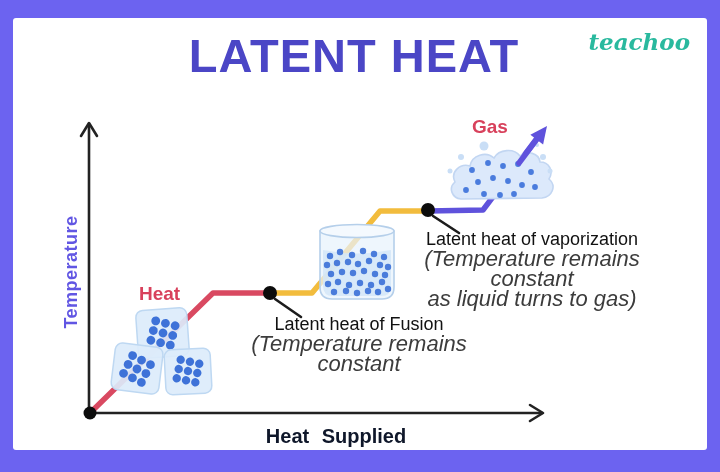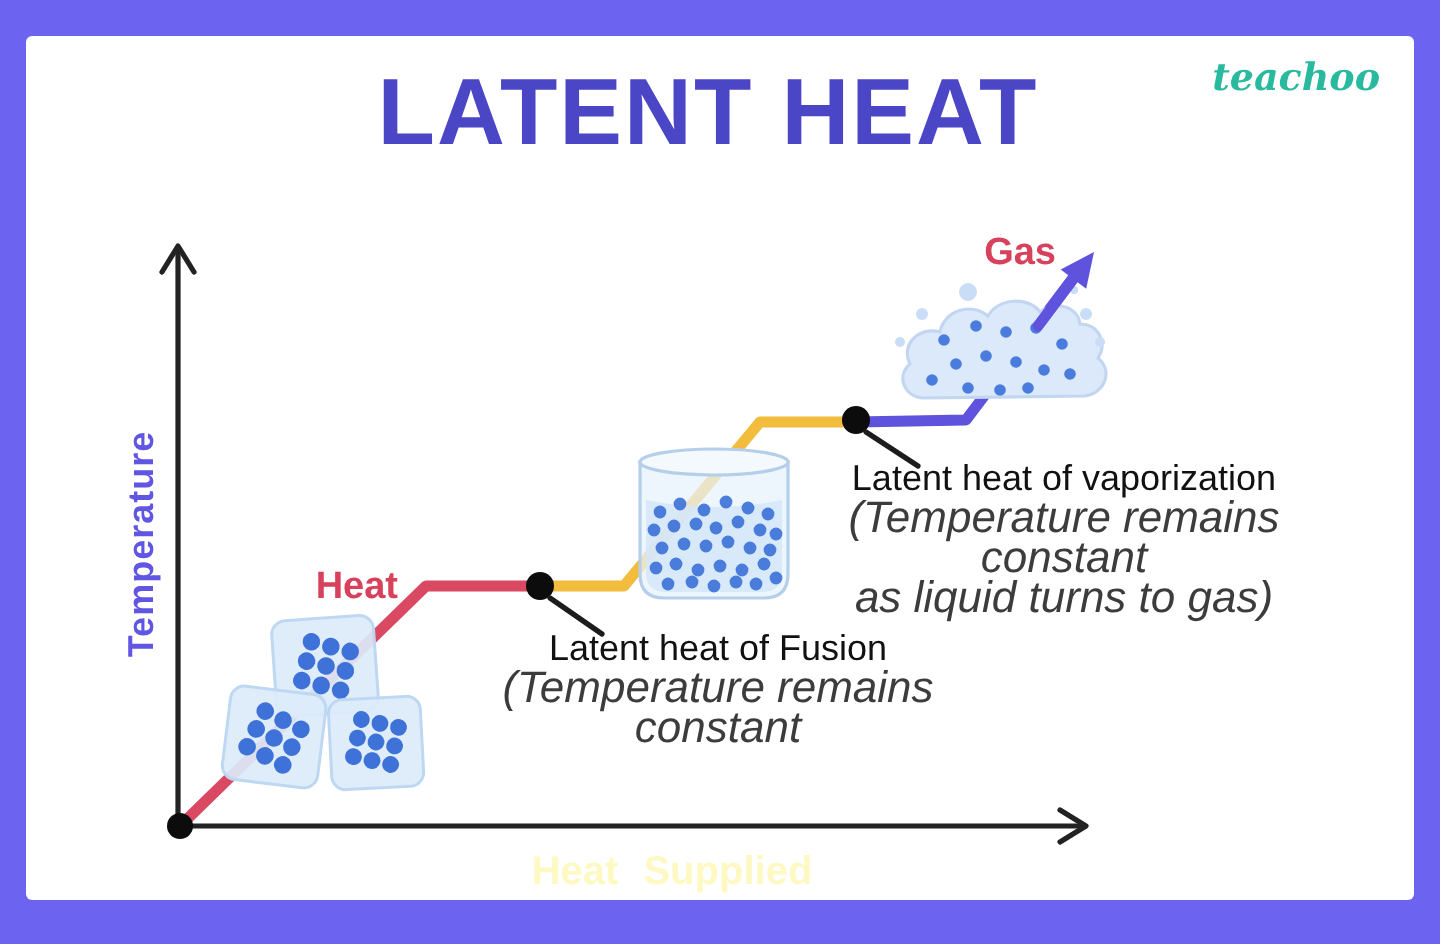--- a/index.html
+++ b/index.html
@@ -2,30 +2,30 @@
 <html><head>
 <meta charset="utf-8">
 <style>
   html,body{margin:0;padding:0;}
   body{width:720px;height:472px;font-family:"Liberation Sans",sans-serif;}
   .frame{position:absolute;left:0;top:0;width:720px;height:472px;background:#6C63F0;}
   .card{position:absolute;left:13px;top:18px;width:694px;height:432px;background:#ffffff;border-radius:3px;}
   .title{position:absolute;left:0;top:28px;width:708px;text-align:center;
          font-size:47px;font-weight:bold;letter-spacing:1px;color:#4B46C6;}
   .brand{position:absolute;right:30px;top:28px;font-family:"DejaVu Serif",serif;
-         font-style:italic;font-weight:bold;font-size:19px;color:#29B99E;}
+         font-style:italic;font-weight:bold;font-size:23px;color:#29B99E;}
   .diagram-svg{position:absolute;left:0;top:0;width:720px;height:472px;}
-  .phase-label{position:absolute;font-size:19px;font-weight:bold;color:#D8415C;text-align:right;}
+  .phase-label{position:absolute;font-size:19px;font-weight:bold;color:#D8415C;text-align:left;}
   .lbl-solid{left:139px;top:283px;width:60px;}
   .lbl-liquid{left:313px;top:194px;width:66px;}
   .lbl-gas{left:472px;top:116px;width:56px;}
   .y-axis-label{position:absolute;left:71px;top:272px;transform:translate(-50%,-50%) rotate(-90deg);
                 transform-origin:center;font-size:18px;font-weight:bold;color:#6156E3;letter-spacing:.5px;white-space:nowrap;}
   .x-axis-label{position:absolute;left:251px;top:425px;width:170px;text-align:center;
-                font-size:20px;font-weight:bold;color:#fef9c3;word-spacing:7px;}
+                font-size:20px;font-weight:bold;color:#0f172a;word-spacing:7px;}
   .annot{position:absolute;text-align:center;line-height:20px;}
   .annot .annot-title{font-size:18px;font-weight:normal;color:#111111;}
   .annot .annot-sub{font-size:22px;color:#3C3C3C;font-style:italic;}
   .annot-fusion{left:219px;top:314px;width:280px;}
   .annot-vapor{left:386px;top:229px;width:292px;}
   
   .axis{stroke:#222222;stroke-width:2.6;fill:none;stroke-linecap:round;stroke-linejoin:round;}
   .seg{fill:none;stroke-width:5.5;stroke-linecap:round;stroke-linejoin:round;}
   .seg-solid{stroke:#D94961;}
   .seg-latent{stroke:#F2BC3D;}

